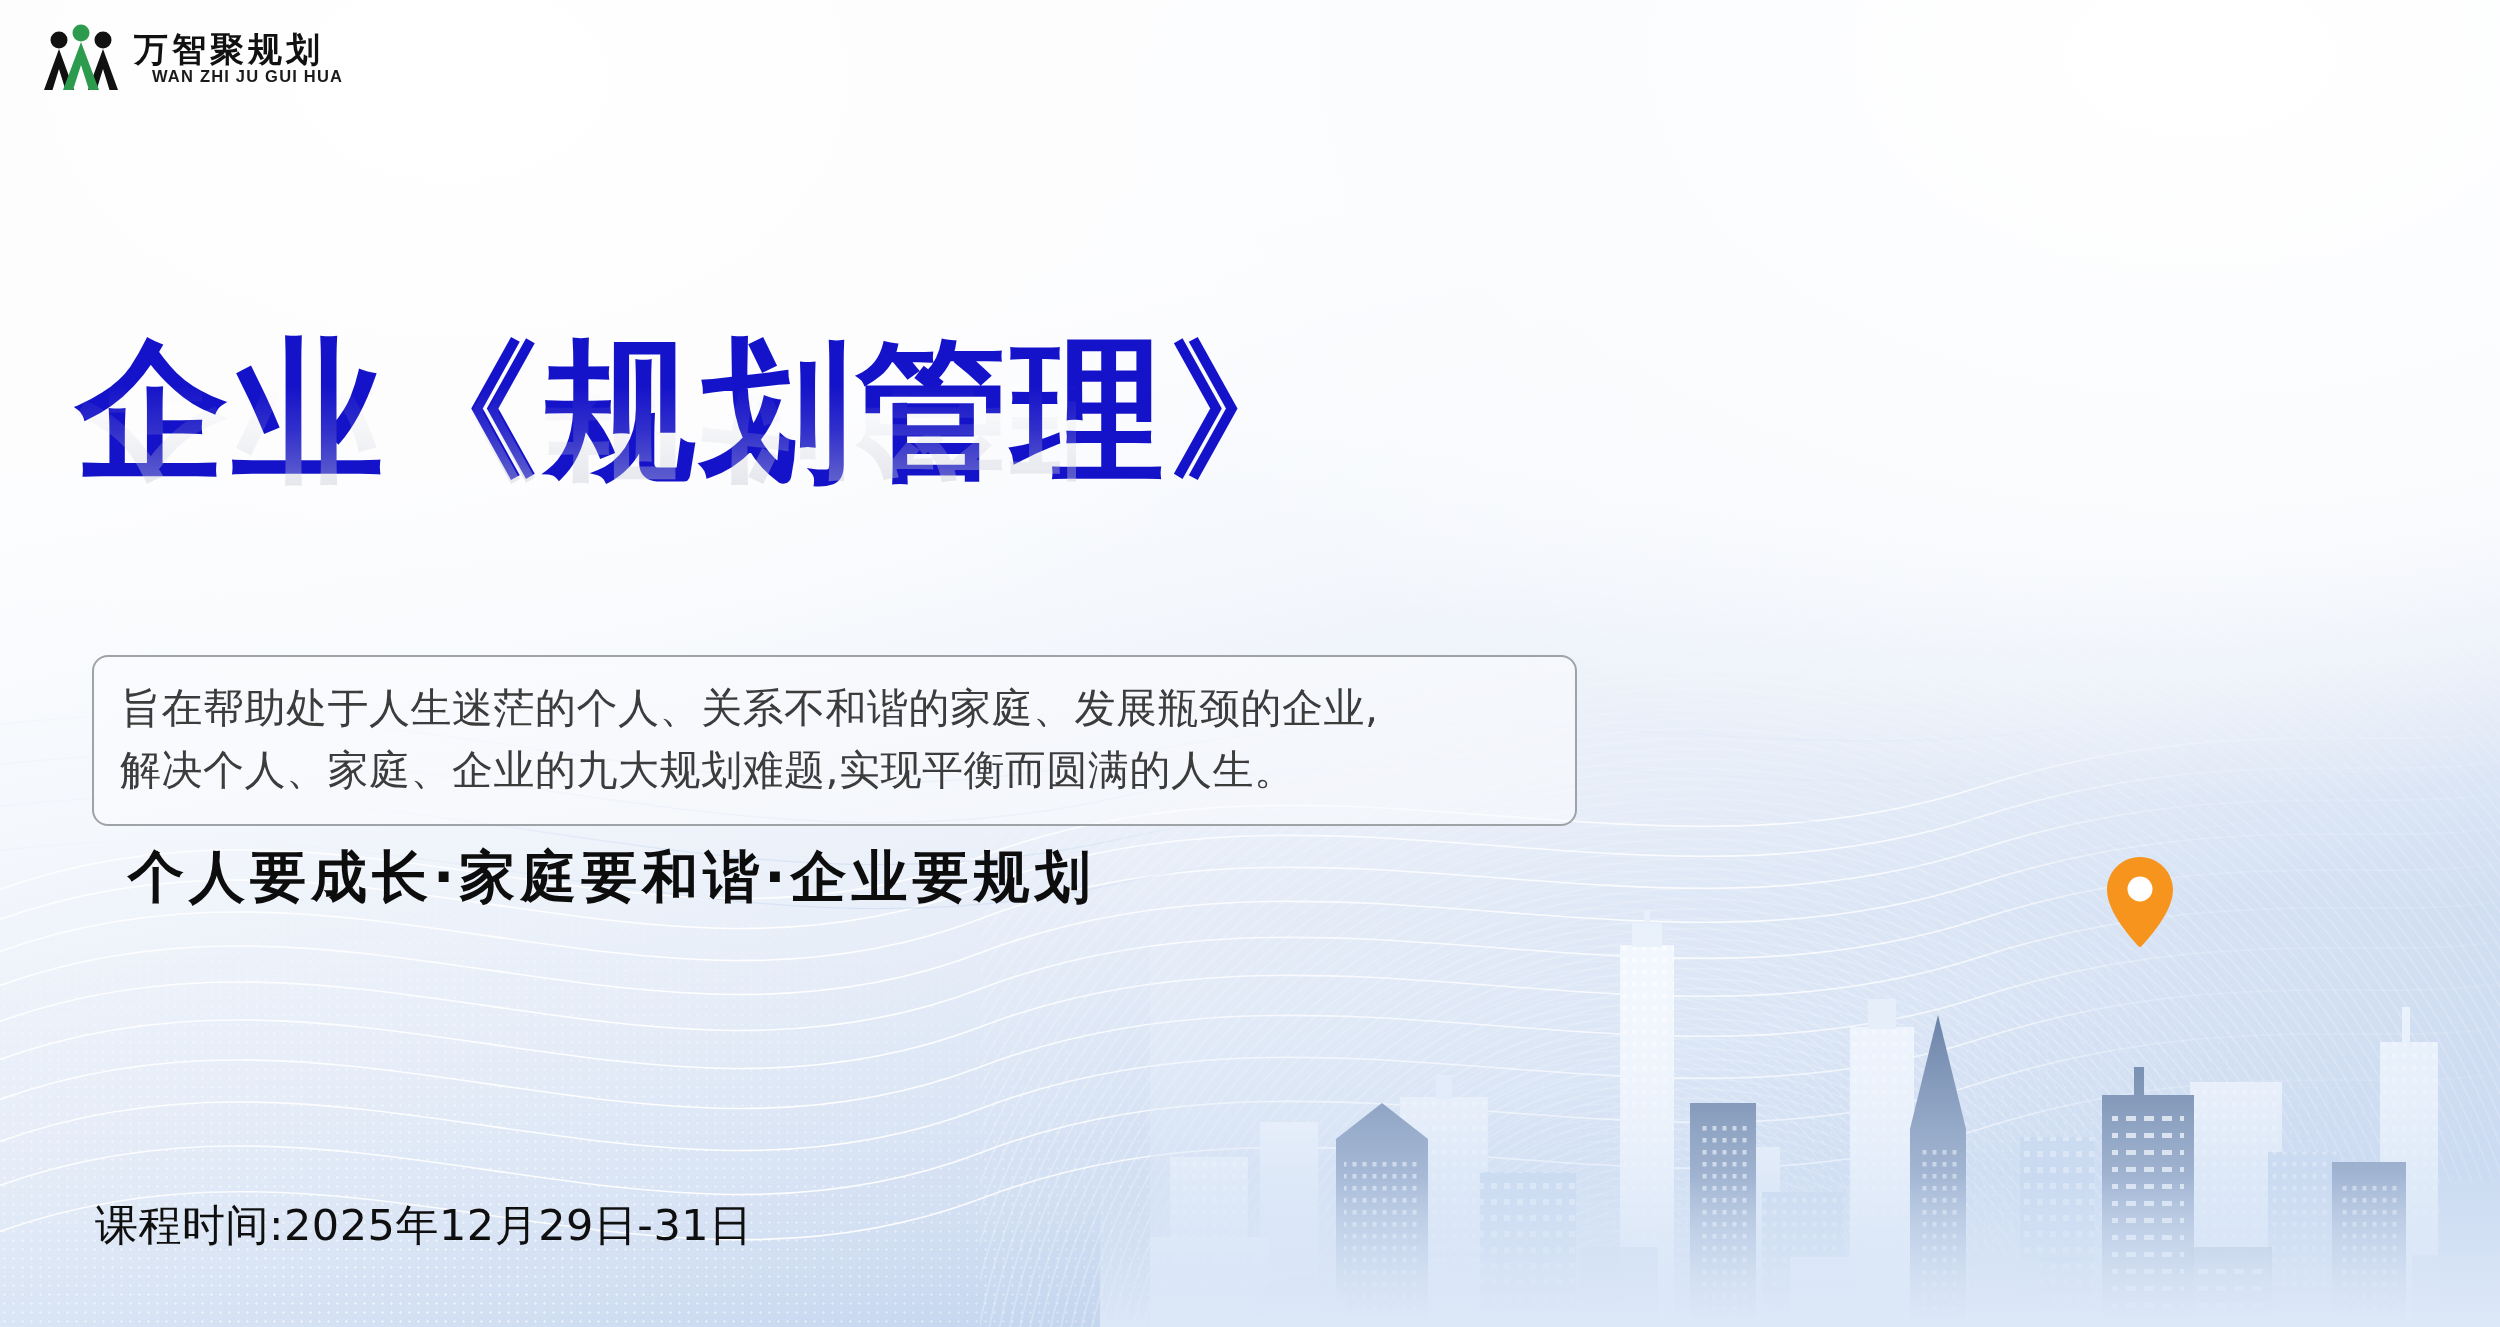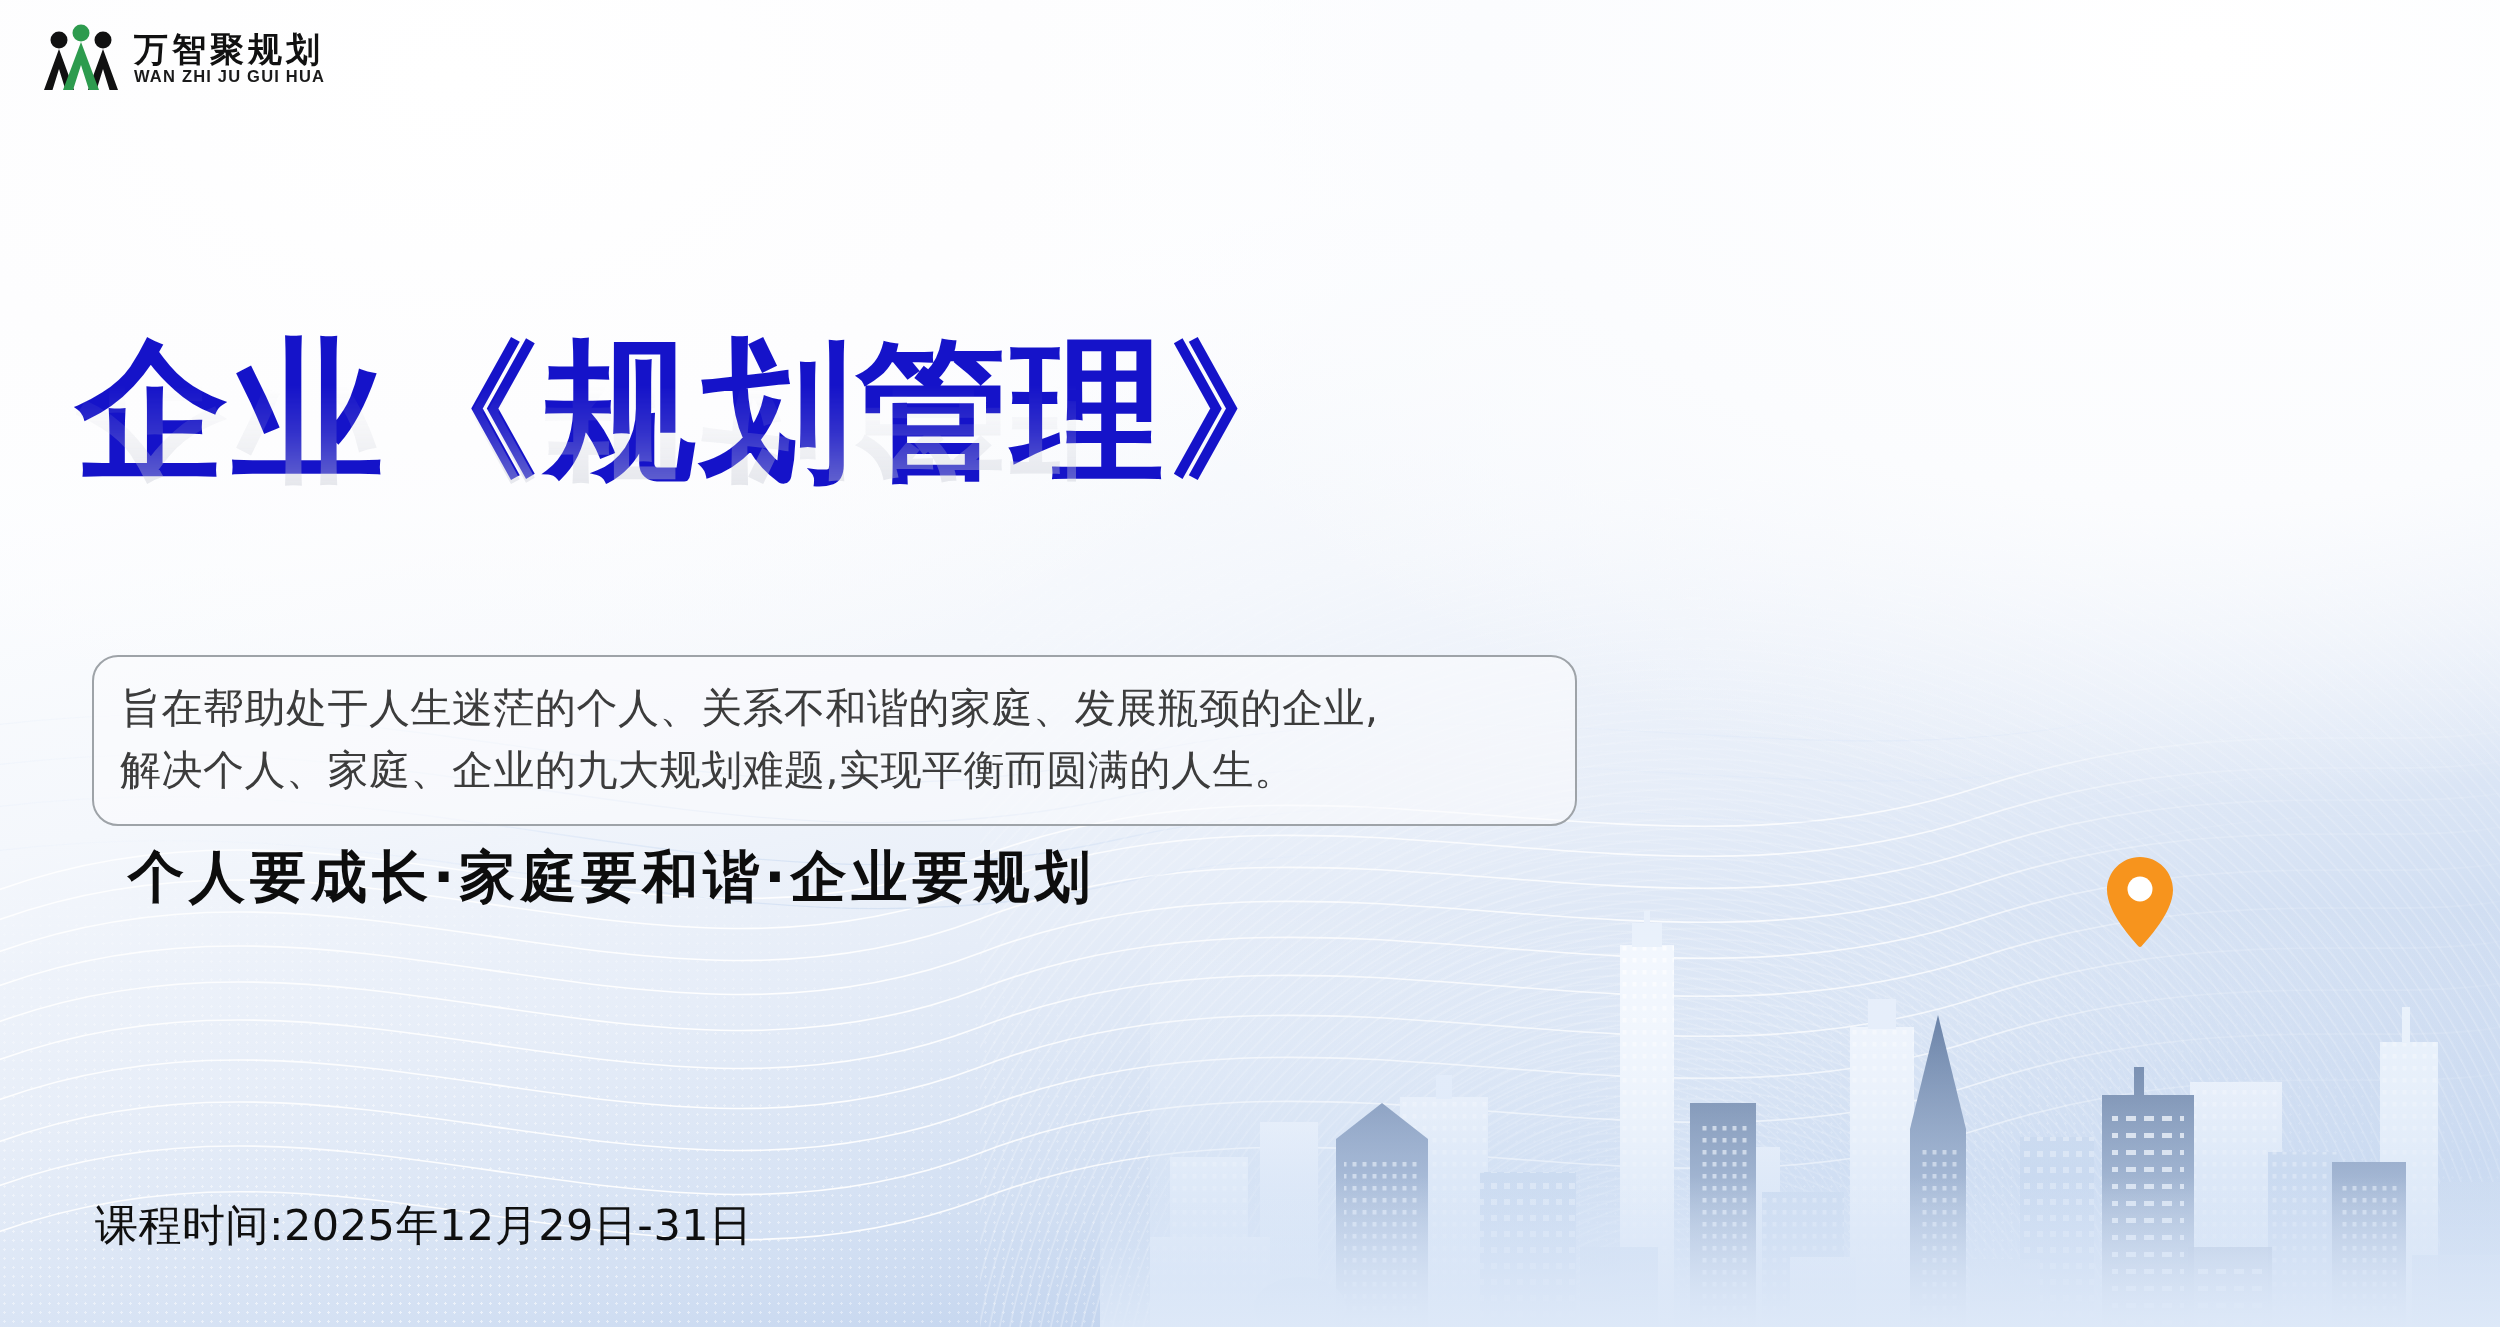--- a/index.html
+++ b/index.html
@@ -68,21 +68,21 @@
 
   
   .logo { position:absolute; left:42px; top:22px; display:flex; align-items:center; gap:14px; }
   .logo-mark { width:78px; height:72px; display:block; }
   .logo-text { display:flex; flex-direction:column; gap:2px; }
   .logo-cn {
     font-family:"DejaVu Serif","Liberation Serif",serif;
     font-size:34px; font-weight:700; color:#111; letter-spacing:4px; line-height:1;
   }
   .logo-en {
-    font-size:16.5px; font-weight:700; color:#1a1a1a; letter-spacing:1.2px; line-height:1;
+    font-size:16.5px; font-weight:700; color:#1a1a1a; letter-spacing:1.2px; line-height:1;margin-left:18px;
   }
 
   
   .title-block { position:absolute; left:76px; top:330px; width:1000px; }
   .title {
     font-family:"DejaVu Sans","Liberation Sans",sans-serif;
     font-size:152px; font-weight:700; color:#1513c9;
     letter-spacing:4px; line-height:1.06; white-space:nowrap;
   }
   .title-reflection {
@@ -91,21 +91,21 @@
     letter-spacing:4px; line-height:1.06; white-space:nowrap;
     transform:scaleY(-1); transform-origin:top;
     -webkit-mask-image:linear-gradient(to bottom, rgba(0,0,0,.55) 0%, rgba(0,0,0,.18) 38%, rgba(0,0,0,0) 66%);
     mask-image:linear-gradient(to bottom, rgba(0,0,0,.55) 0%, rgba(0,0,0,.18) 38%, rgba(0,0,0,0) 66%);
     margin-top:0px; opacity:.85;
   }
 
   
   .desc-box {
     position:absolute; left:92px; top:655px; width:1485px;
-    border:2px solid #9ea3a8; border-radius:26px;
+    border:2px solid #9ea3a8; border-radius:16px;
     padding:20px 26px 22px 26px;
     background:rgba(252,252,253,.55);
   }
   .desc-line {
     font-family:"DejaVu Sans","Liberation Sans",sans-serif;
     font-size:41px; color:#3c3c3c; line-height:1.52; letter-spacing:.5px; white-space:nowrap;
   }
 
   
   .slogan {

